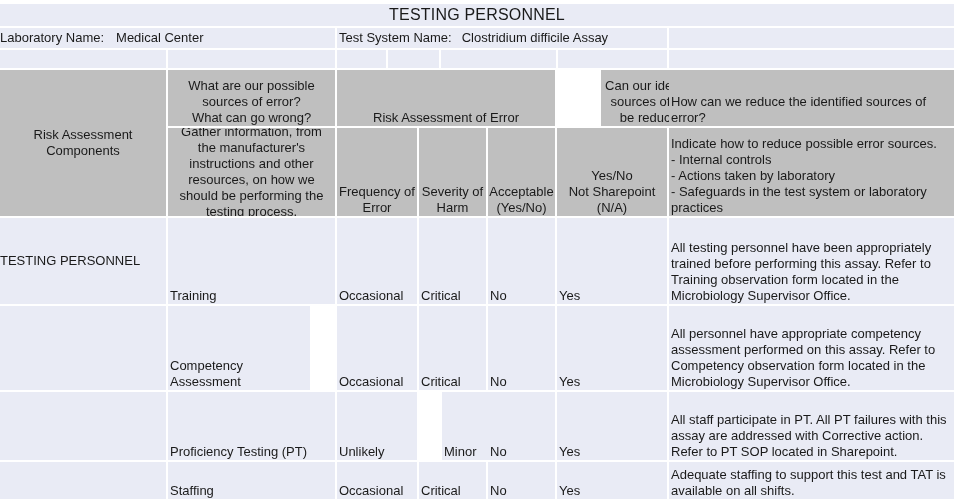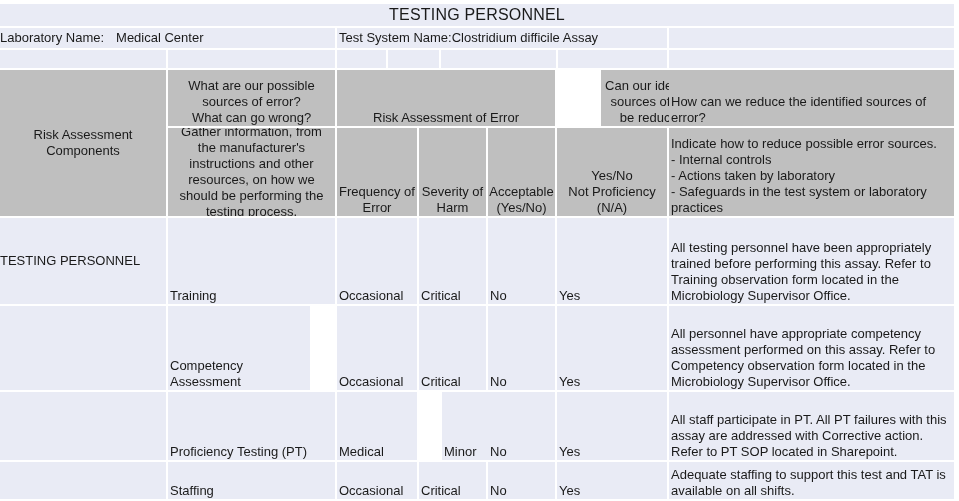--- a/index.html
+++ b/index.html
@@ -23,21 +23,21 @@
 <div class="sheet">
 
   <div class="cell light center title" style="left:0;top:0;width:956px;height:24px;">TESTING PERSONNEL</div>
 
   <div class="cell light mid-left" style="left:0;top:24px;width:337px;height:22px;">
     <span>Laboratory Name:</span>
     <span style="margin-left:12px">Medical Center</span>
   </div>
   <div class="cell light mid-left" style="left:337px;top:24px;width:332px;height:22px;padding-left:2px;">
     <span>Test System Name:</span>
-    <span style="">Clostridium difficile  Assay</span>
+    <span style="margin-left:10px">Clostridium difficile  Assay</span>
   </div>
   <div class="cell light" style="left:669px;top:24px;width:287px;height:22px;"></div>
 
   <div class="cell light" style="left:0;top:46px;width:168px;height:20px;"></div>
   <div class="cell light" style="left:168px;top:46px;width:169px;height:20px;"></div>
   <div class="cell light" style="left:337px;top:46px;width:51px;height:20px;"></div>
   <div class="cell light" style="left:388px;top:46px;width:53px;height:20px;"></div>
   <div class="cell light" style="left:441px;top:46px;width:117px;height:20px;"></div>
   <div class="cell light" style="left:558px;top:46px;width:111px;height:20px;"></div>
   <div class="cell light" style="left:669px;top:46px;width:287px;height:20px;"></div>
@@ -48,21 +48,21 @@
 What can go wrong?</div>
   <div class="cell gray center" style="left:168px;top:124px;width:169px;height:90px;padding:0 3px;">Gather information, from the manufacturer's instructions and other resources, on how we should be performing the testing process.</div>
 
   <div class="cell gray bottom-center" style="left:337px;top:66px;width:220px;height:58px;">Risk Assessment of Error</div>
   <div class="cell gray bottom-center" style="left:337px;top:124px;width:82px;height:90px;">Frequency of Error</div>
   <div class="cell gray bottom-center" style="left:419px;top:124px;width:69px;height:90px;">Severity of Harm</div>
   <div class="cell gray bottom-center" style="left:488px;top:124px;width:69px;height:90px;">Acceptable (Yes/No)</div>
 
   <div class="cell gray bottom-center" style="left:557px;top:66px;width:112px;height:58px;padding:0 4px;margin-left:44px;">Can our identified sources of error be reduced?</div>
   <div class="cell gray bottom-center pre" style="left:557px;top:124px;width:112px;height:90px;">Yes/No
-Not Proficiency
+Not Sharepoint
 (N/A)</div>
 
   <div class="cell gray bottom-left" style="left:669px;top:66px;width:287px;height:58px;">How can we reduce the identified sources of error?</div>
   <div class="cell gray bottom-left pre" style="left:669px;top:124px;width:287px;height:90px;padding-right:4px;">Indicate how to reduce possible error sources.
 - Internal controls
 - Actions taken by laboratory
 - Safeguards in the test system or laboratory practices</div>
 
   <div class="cell light mid-left" style="left:0;top:214px;width:168px;height:88px;">TESTING  PERSONNEL</div>
   <div class="cell light bottom-left" style="left:168px;top:214px;width:169px;height:88px;">Training</div>
@@ -75,21 +75,21 @@
   <div class="cell light" style="left:0;top:302px;width:168px;height:86px;"></div>
   <div class="cell light bottom-left" style="left:168px;top:302px;width:144px;height:86px;">Competency  Assessment</div>
   <div class="cell light bottom-left" style="left:337px;top:302px;width:82px;height:86px;">Occasional</div>
   <div class="cell light bottom-left" style="left:419px;top:302px;width:69px;height:86px;">Critical</div>
   <div class="cell light bottom-left" style="left:488px;top:302px;width:69px;height:86px;">No</div>
   <div class="cell light bottom-left" style="left:557px;top:302px;width:112px;height:86px;">Yes</div>
   <div class="cell light bottom-left" style="left:669px;top:302px;width:287px;height:86px;padding-right:4px;">All personnel have appropriate competency assessment performed  on this assay. Refer to Competency  observation form located in the Microbiology Supervisor Office.</div>
 
   <div class="cell light" style="left:0;top:388px;width:168px;height:70px;"></div>
   <div class="cell light bottom-left" style="left:168px;top:388px;width:169px;height:70px;">Proficiency Testing (PT)</div>
-  <div class="cell light bottom-left" style="left:337px;top:388px;width:82px;height:70px;">Medical</div>
+  <div class="cell light bottom-left" style="left:337px;top:388px;width:82px;height:70px;">Unlikely</div>
   <div class="cell light bottom-left" style="left:409px;top:388px;width:89px;height:70px;margin-left:33px;">Minor</div>
   <div class="cell light bottom-left" style="left:488px;top:388px;width:69px;height:70px;">No</div>
   <div class="cell light bottom-left" style="left:557px;top:388px;width:112px;height:70px;">Yes</div>
   <div class="cell light bottom-left" style="left:669px;top:388px;width:287px;height:70px;padding-right:4px;">All staff participate in PT. All PT failures with this assay are addressed with Corrective action. Refer to PT SOP located in Sharepoint.</div>
 
   <div class="cell light" style="left:0;top:458px;width:168px;height:39px;"></div>
   <div class="cell light bottom-left" style="left:168px;top:458px;width:169px;height:39px;">Staffing</div>
   <div class="cell light bottom-left" style="left:337px;top:458px;width:82px;height:39px;">Occasional</div>
   <div class="cell light bottom-left" style="left:419px;top:458px;width:69px;height:39px;">Critical</div>
   <div class="cell light bottom-left" style="left:488px;top:458px;width:69px;height:39px;">No</div>

